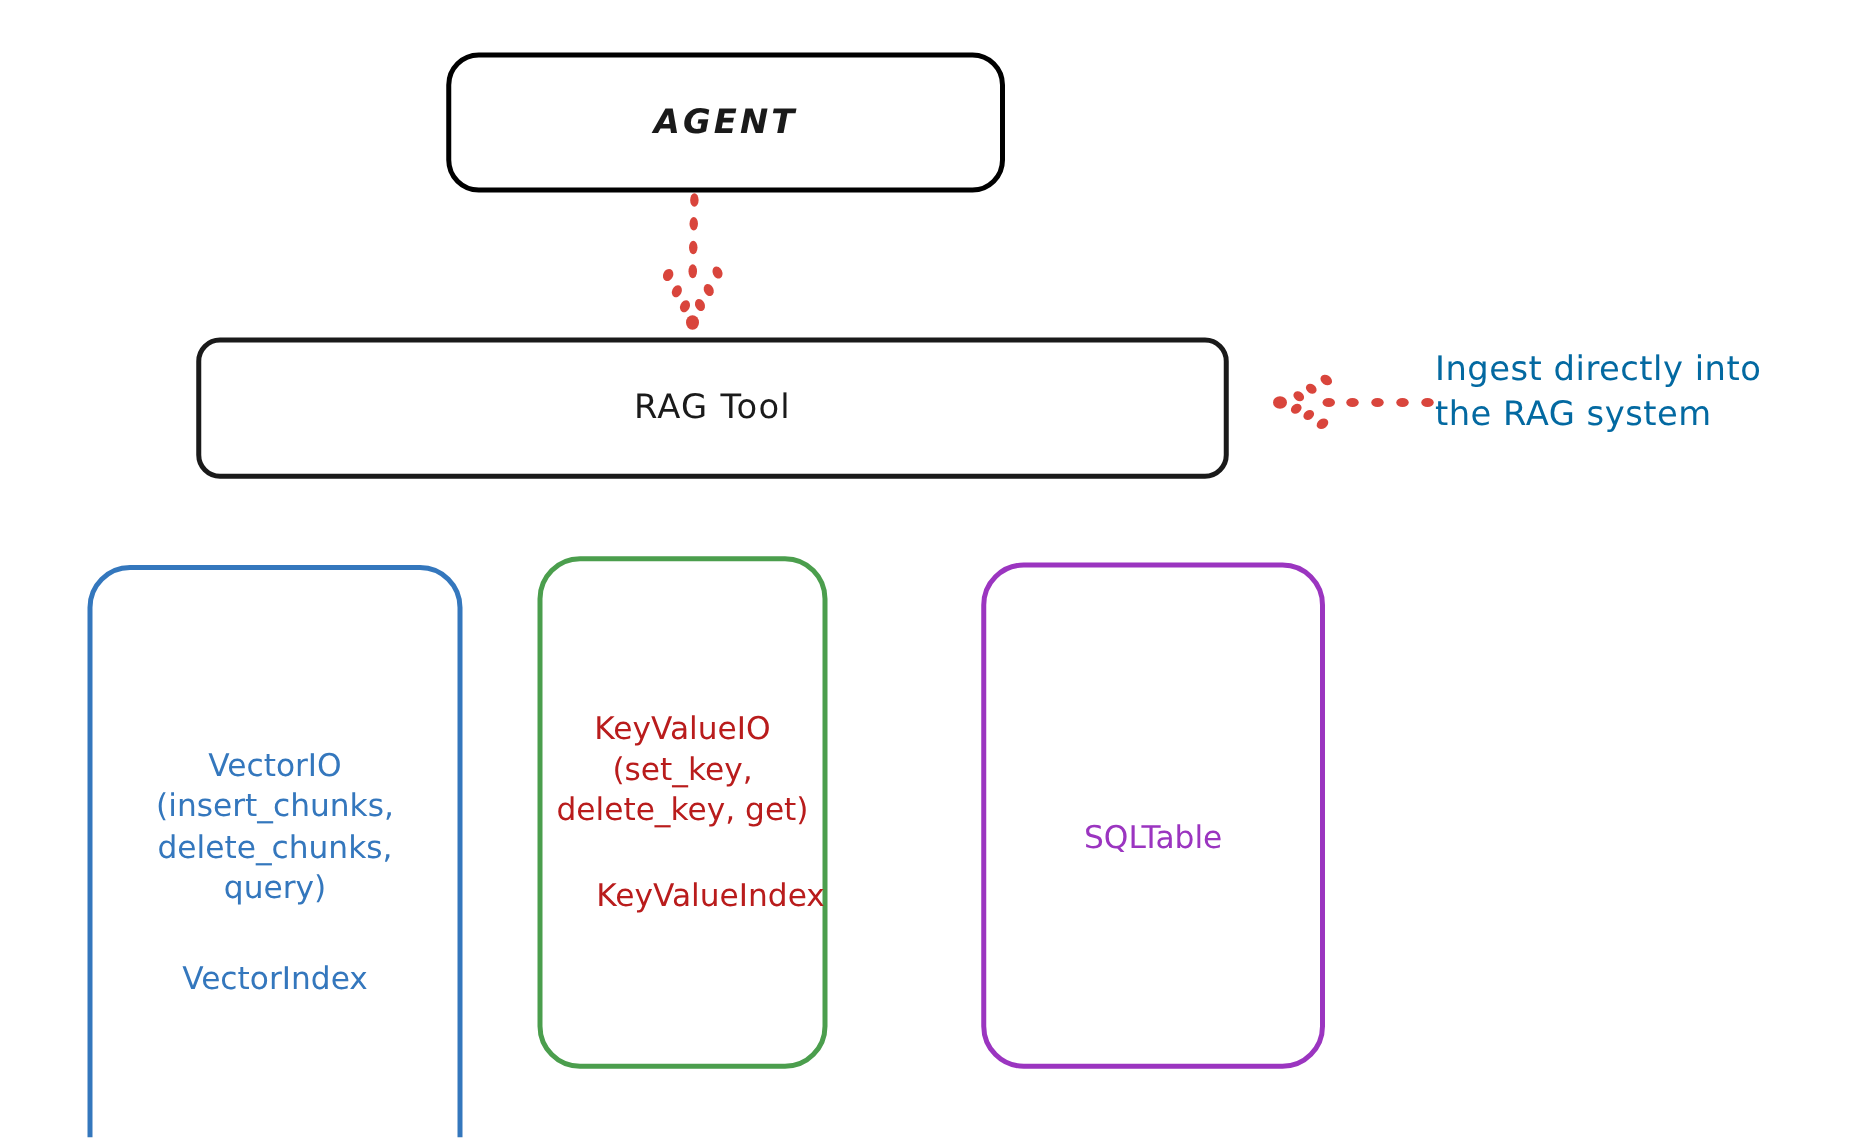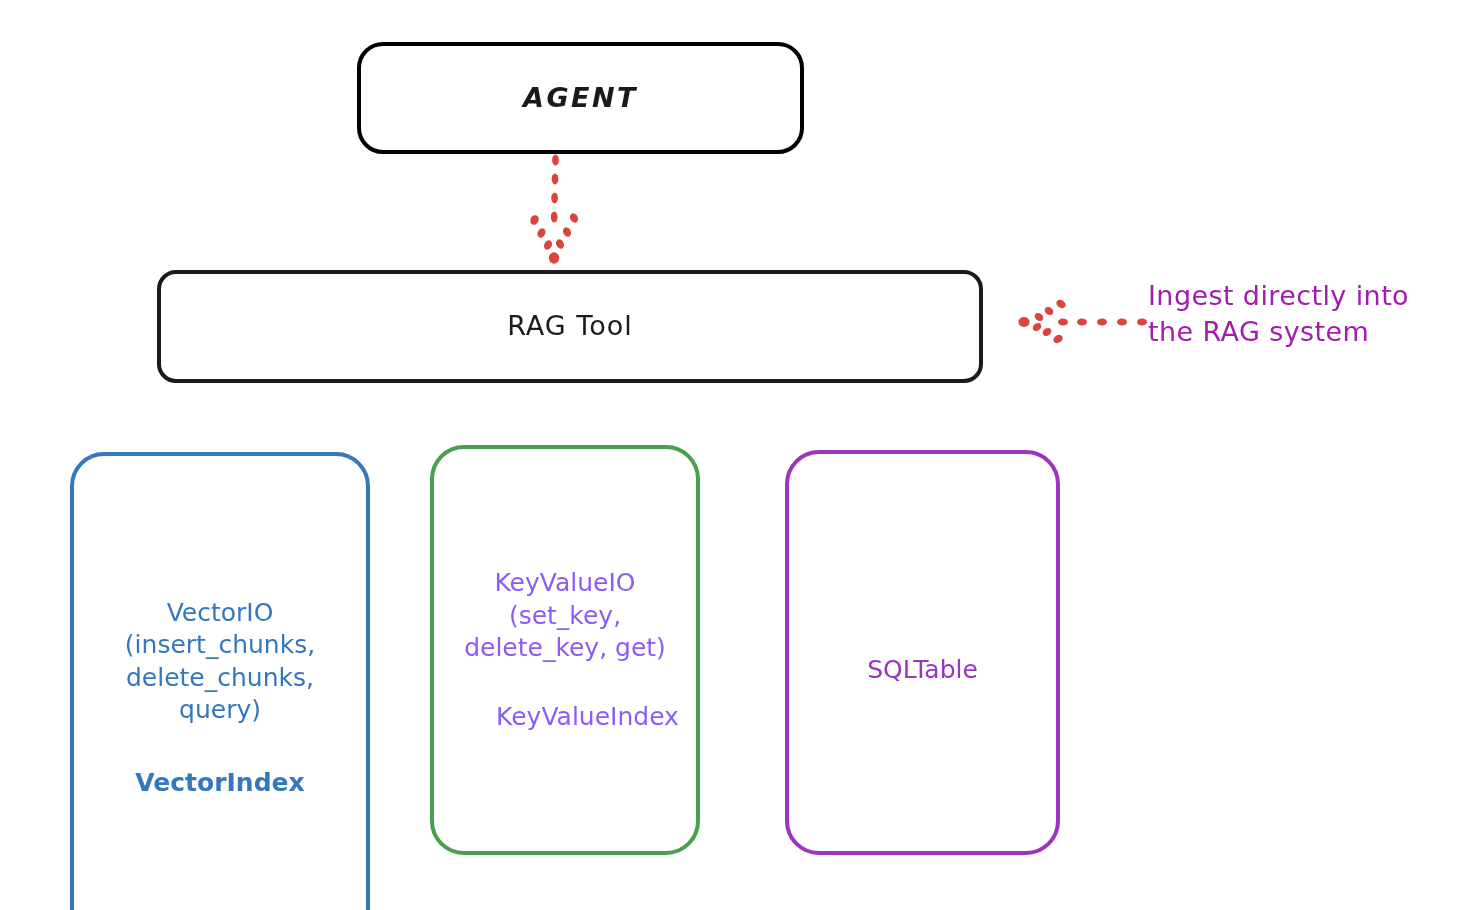--- a/index.html
+++ b/index.html
@@ -87,34 +87,34 @@
     left: 70px;
     top: 452px;
     width: 300px;
     height: 492px;
     border-color: #3477bd;
     color: #3477bd;
   }
   .box-keyvalue {
     left: 430px;
     top: 445px;
-    width: 270px;
+    width: 232px;
     height: 410px;
     border-color: #4b9e4d;
-    color: #8b5cf6;
+    color: #b91c1c;
   }
   .box-relational {
     left: 785px;
     top: 450px;
     width: 275px;
     height: 405px;
     border-color: #9b35c0;
     color: #9b35c0;
   }
-  .box-vector .index-label { margin-top: 40px; font-weight: bold; }
+  .box-vector .index-label { margin-top: 40px; }
   .box-keyvalue .index-label { margin-top: 36px; margin-left: 45px; }
   .box-relational .index-label { margin-top: 36px; text-align: center; }
 
   
   .connector {
     position: absolute;
   }
   .connector svg { display: block; overflow: visible; }
 
   .conn-agent-rag {
@@ -129,21 +129,21 @@
     width: 130px;
     height: 50px;
   }
 
   
   .annotation {
     position: absolute;
     left: 1148px;
     top: 278px;
     width: 330px;
-    color: #a21caf;
+    color: #0369a1;
     font-size: 27px;
     line-height: 1.35;
     white-space: pre-line;
     letter-spacing: 0.4px;
   }
 </style>
 </head>
 <body>
 
 <div id="canvas">

